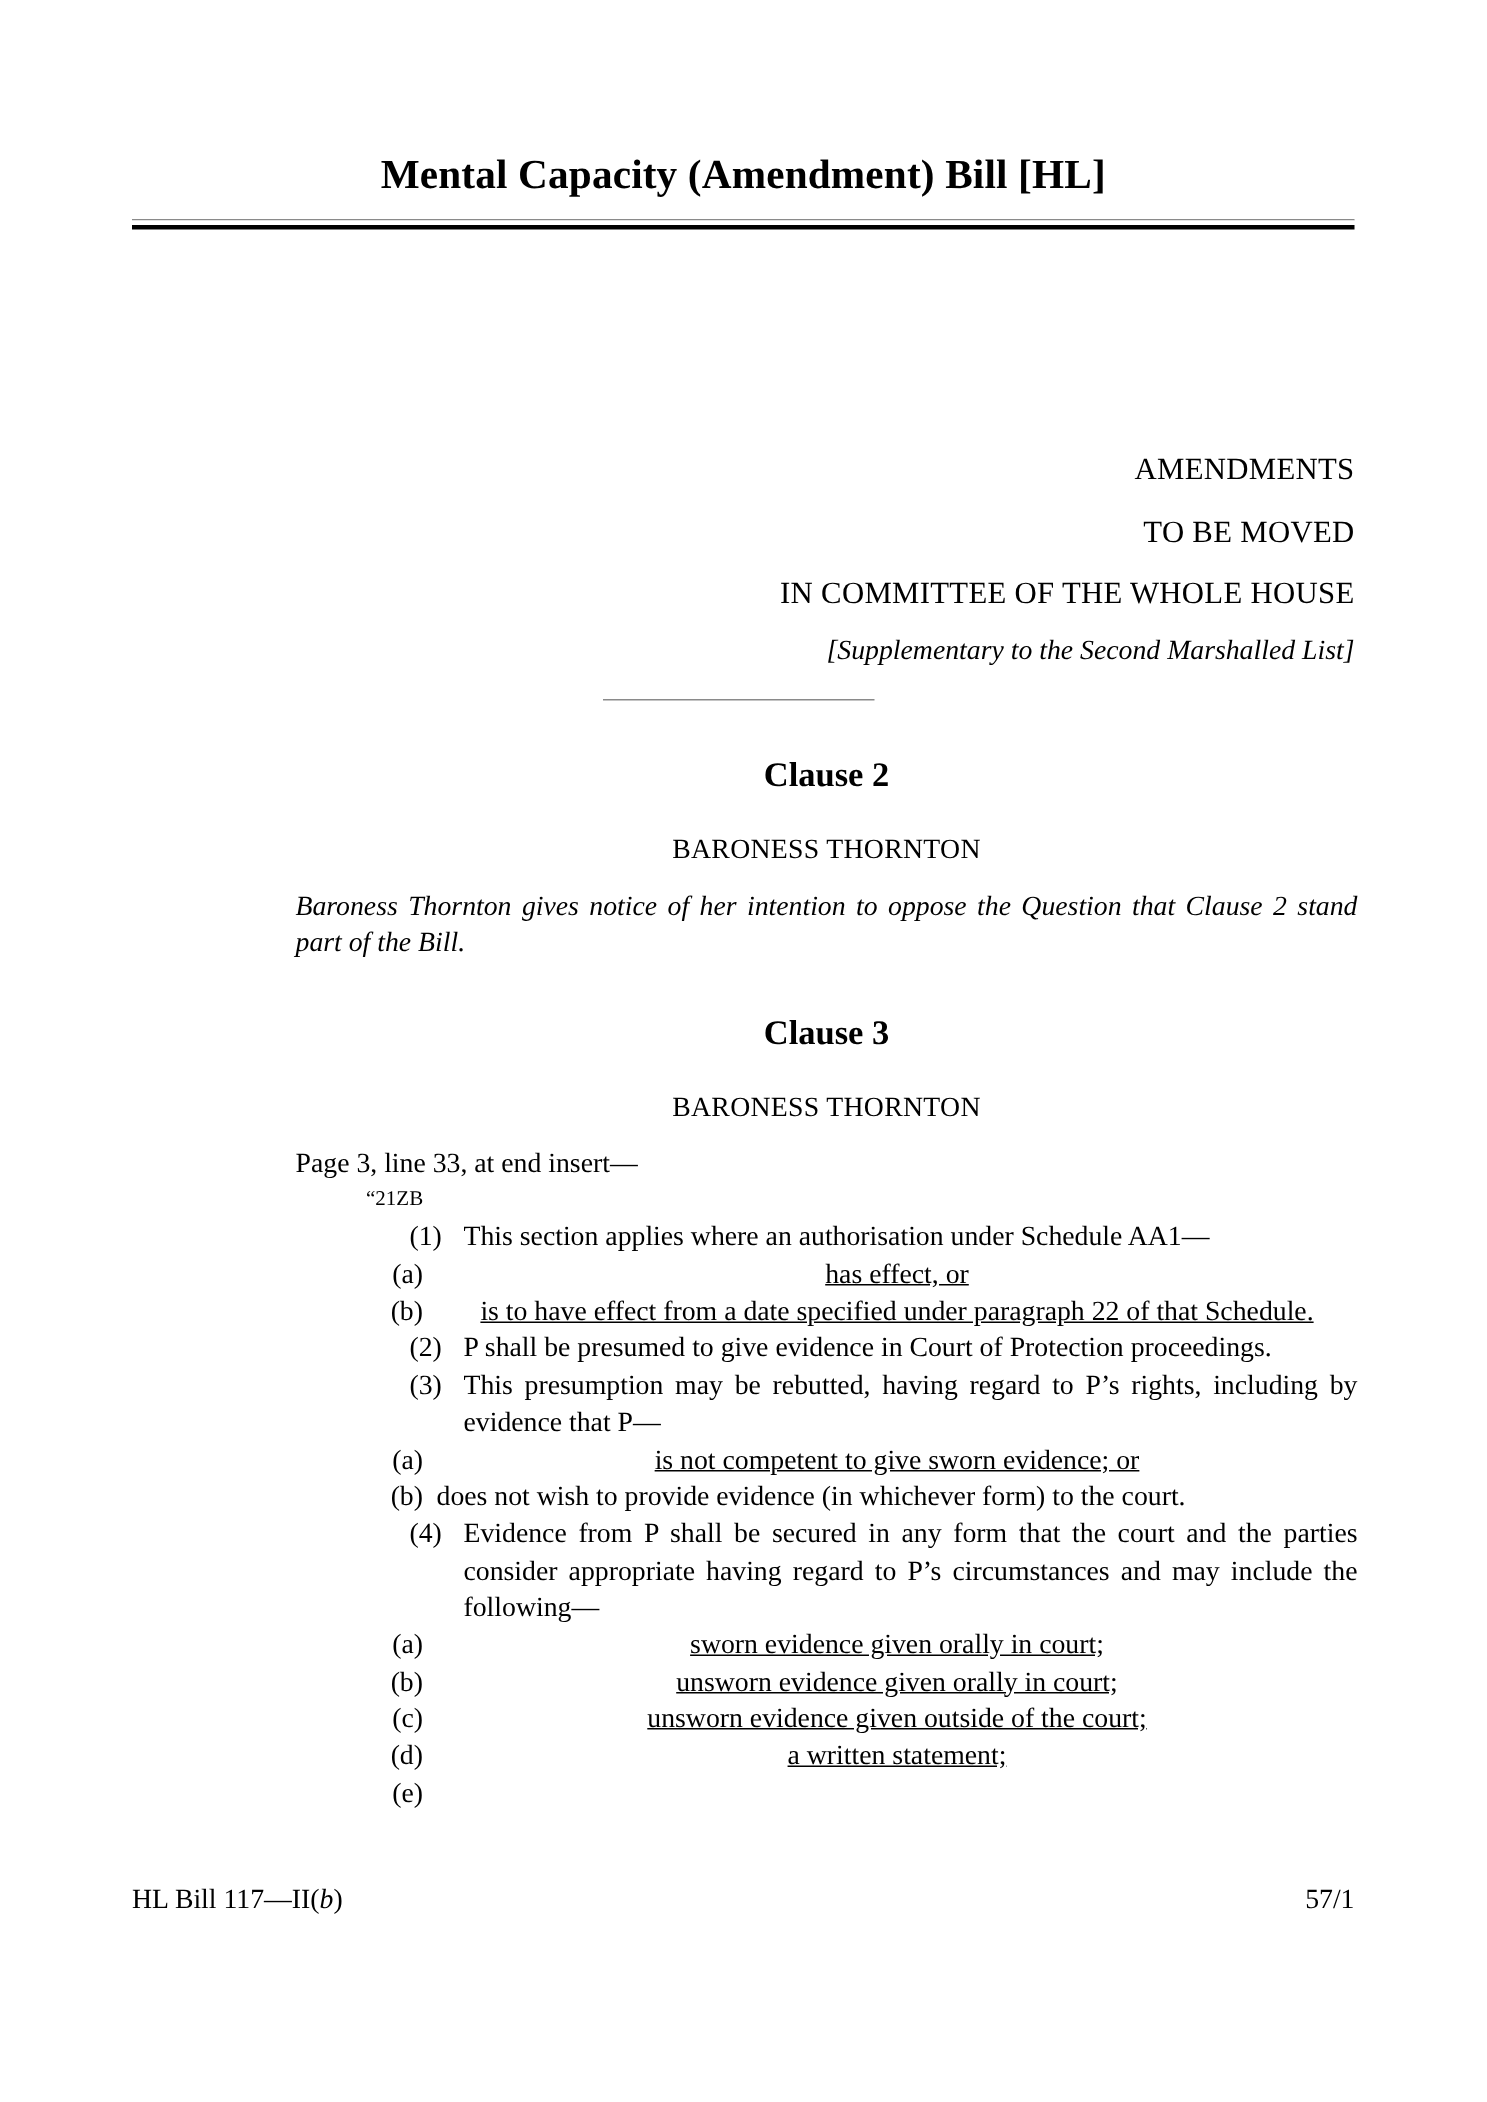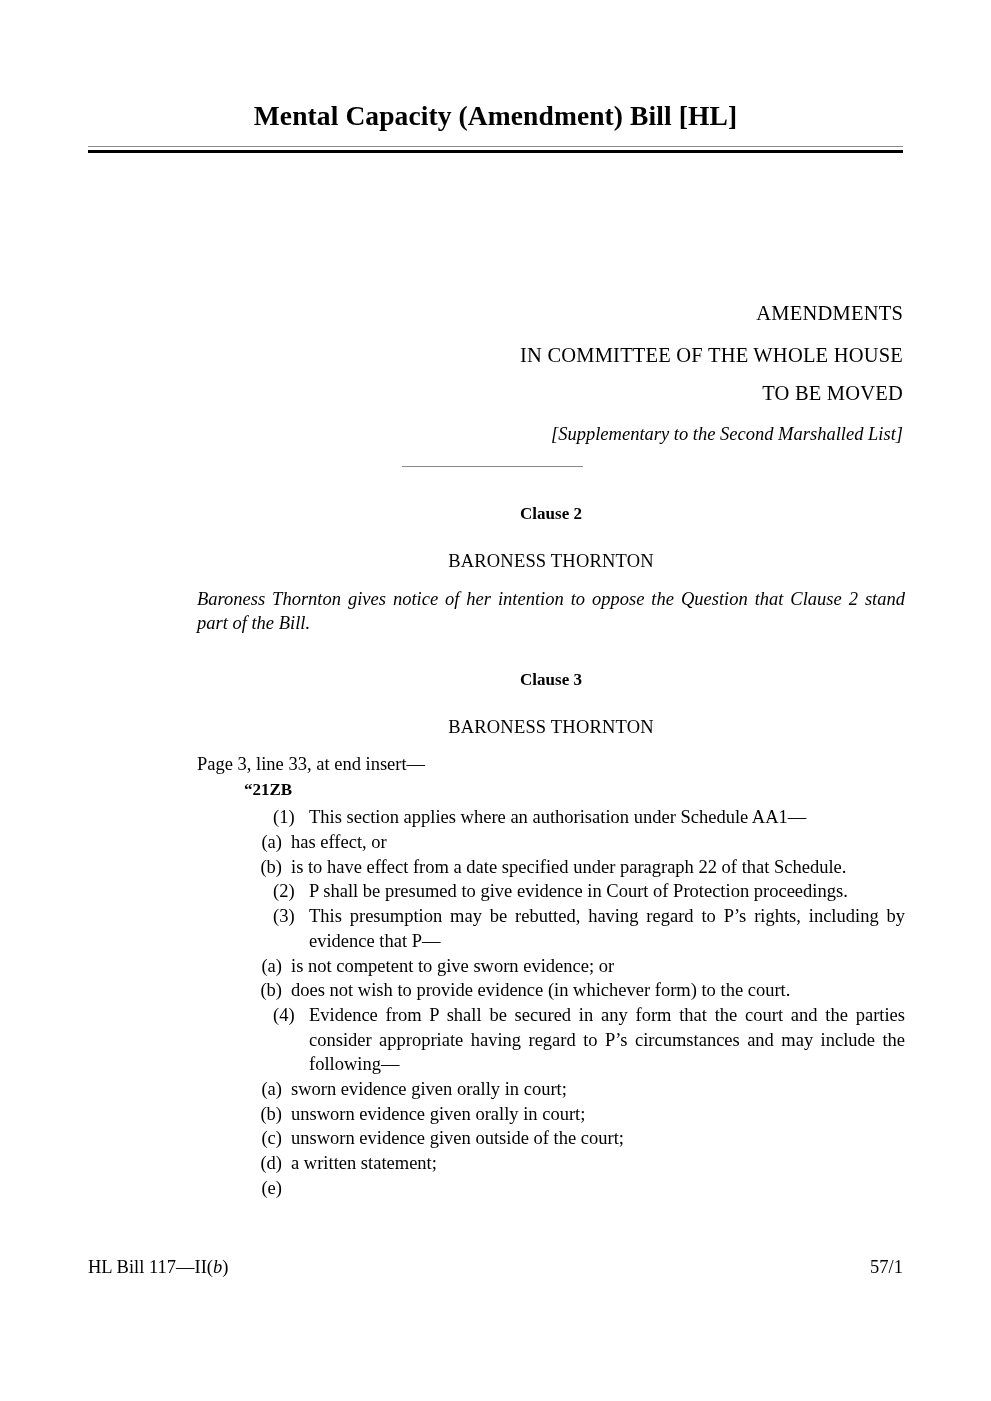--- a/index.html
+++ b/index.html
@@ -92,21 +92,21 @@
   .body-area {
     position: absolute;
     left: 197px;
     top: 505px;
     width: 708px;
   }
 
   .clause-heading {
     text-align: center;
     font-weight: bold;
-    font-size: 17px;
+    font-size: 23px;
     line-height: 1.0;
     margin: 0 0 30px 0;
   }
   .member-name {
     text-align: center;
     font-size: 18.5px;
     line-height: 1.0;
     letter-spacing: 0.2px;
     margin: 0 0 16px 0;
   }
@@ -123,22 +123,22 @@
   }
 
   .insert-line {
     font-size: 18.5px;
     line-height: 1.33;
     margin: 0 0 2px 0;
   }
 
   
   .section-heading {
-    font-size: 17px;
-    font-weight: bold;
+    font-size: 14px;
+    font-weight: normal;
     line-height: 1.33;
     margin: 0 0 4px 0;
     padding-left: 47px;
     display: flex;
   }
   .section-heading .sect-num {
     width: 58px;
     flex: 0 0 58px;
   }
 
@@ -178,21 +178,22 @@
     width: 37px;
     text-align: right;
     padding-right: 9px;
     box-sizing: border-box;
   }
   .lettered > .content {
     flex: 1 1 auto;
     text-align: justify;
   }
   .lettered > .content.nojust {
-    text-align: left;
+    text-align: center;
+    text-decoration: underline;
   }
 
   
   .footer {
     position: absolute;
     left: 88px;
     top: 1258px;
     width: 815px;
     font-size: 18.5px;
     line-height: 1.0;
@@ -212,22 +213,22 @@
   <div class="doc-title">Mental Capacity (Amendment) Bill [HL]</div>
 
   <div class="rule-double">
     <div class="thin"></div>
     <div class="gap"></div>
     <div class="thick"></div>
   </div>
 
   <div class="header-block">
     <div class="header-line">AMENDMENTS</div>
+    <div class="header-line">TO BE MOVED</div>
     <div class="header-line third">IN COMMITTEE OF THE WHOLE HOUSE</div>
-    <div class="header-line">TO BE MOVED</div>
     <div class="header-sub">[Supplementary to the Second Marshalled List]</div>
   </div>
 
   <div class="rule-short"></div>
 
   <div class="body-area">
 
     <div>
       <div class="clause-heading">Clause 2</div>
       <div class="member-name">BARONESS THORNTON</div>

